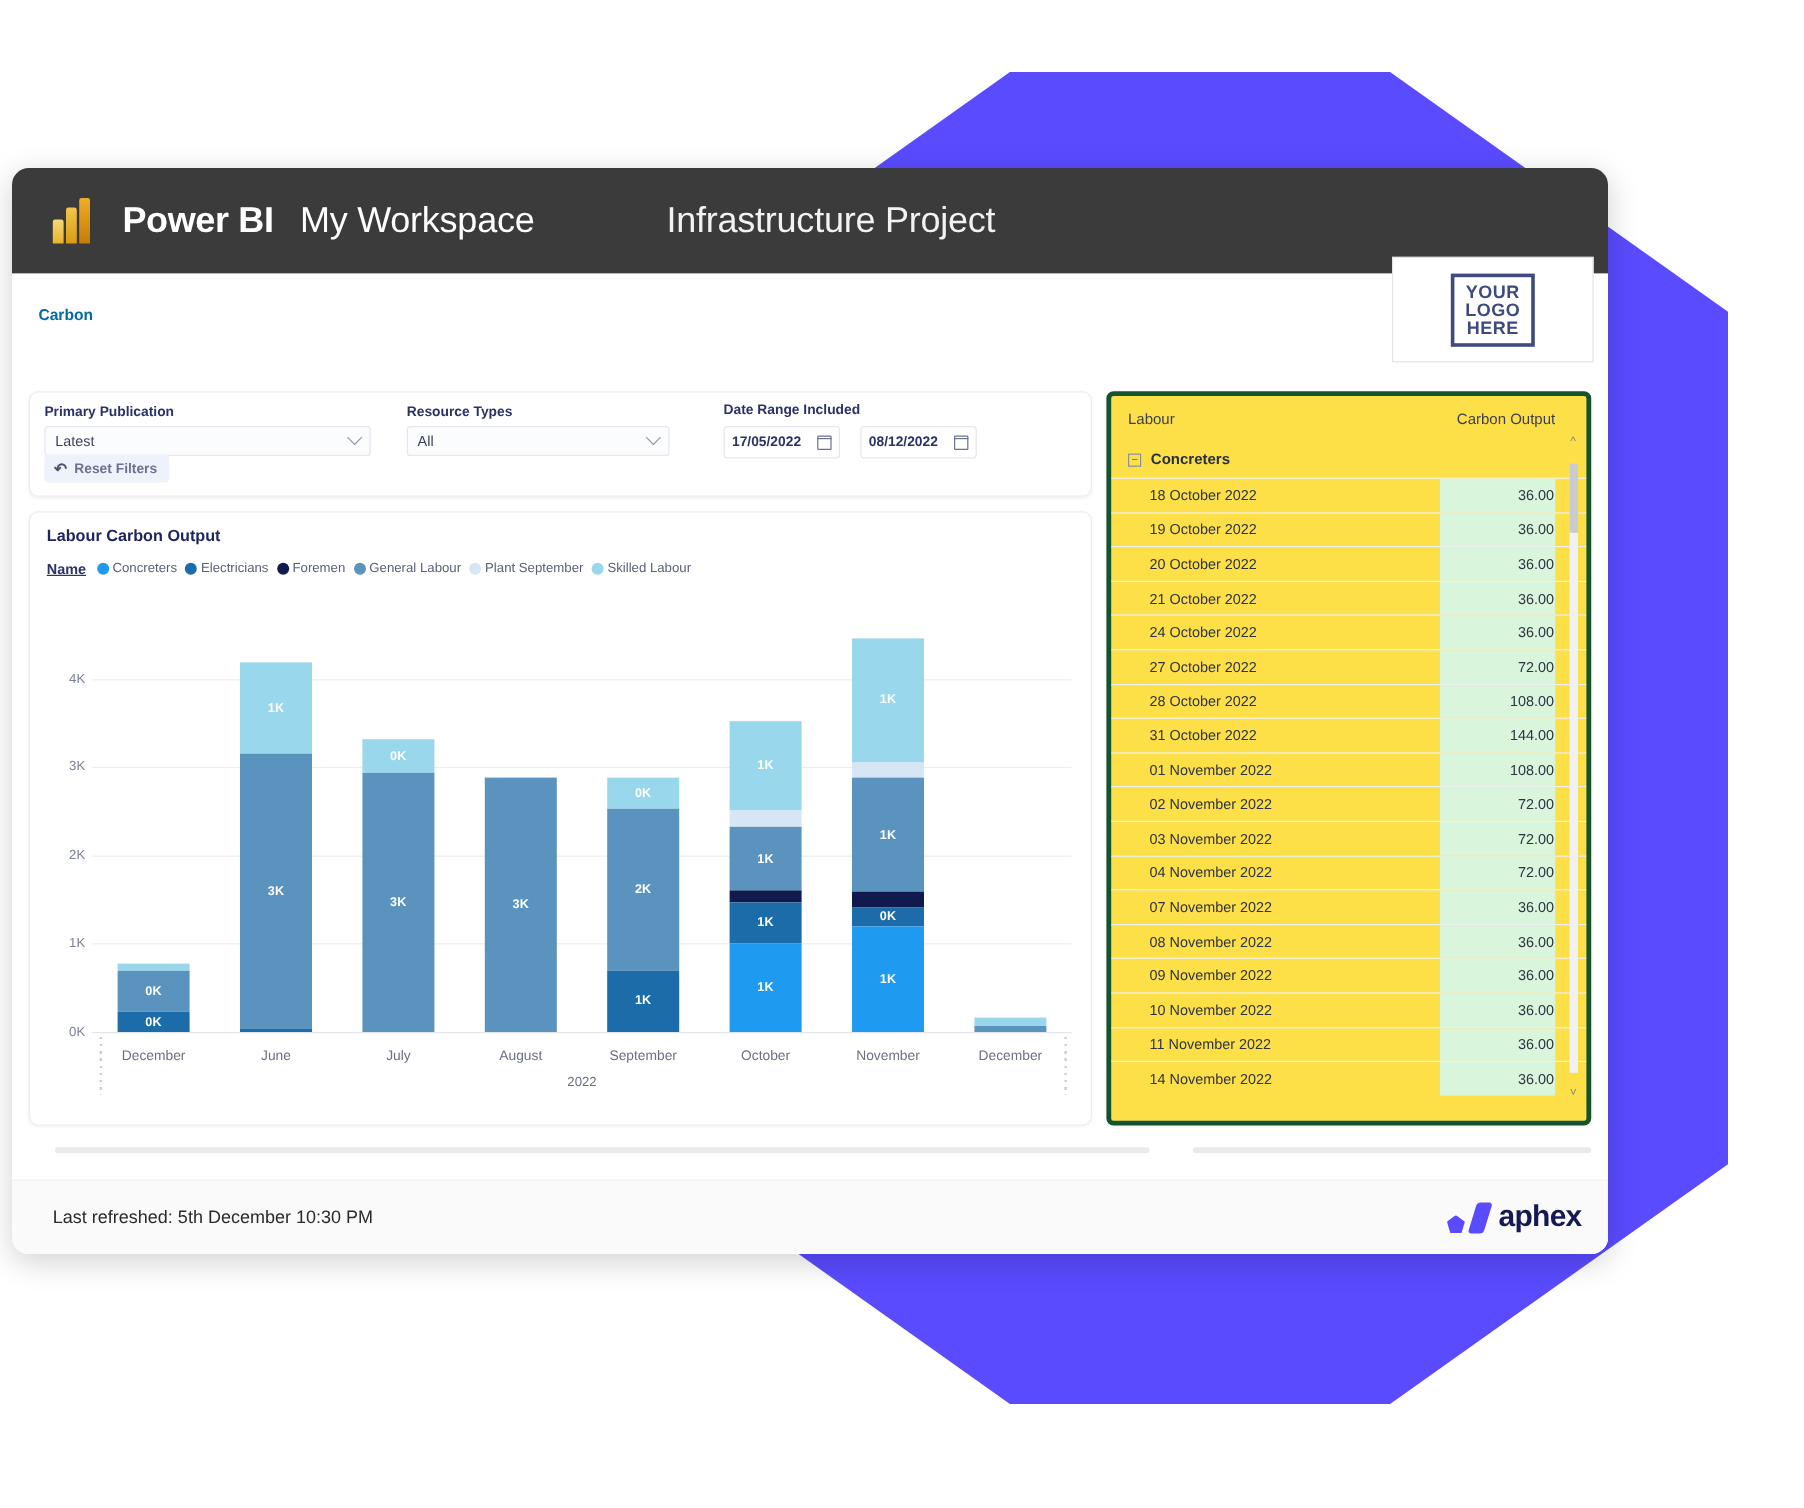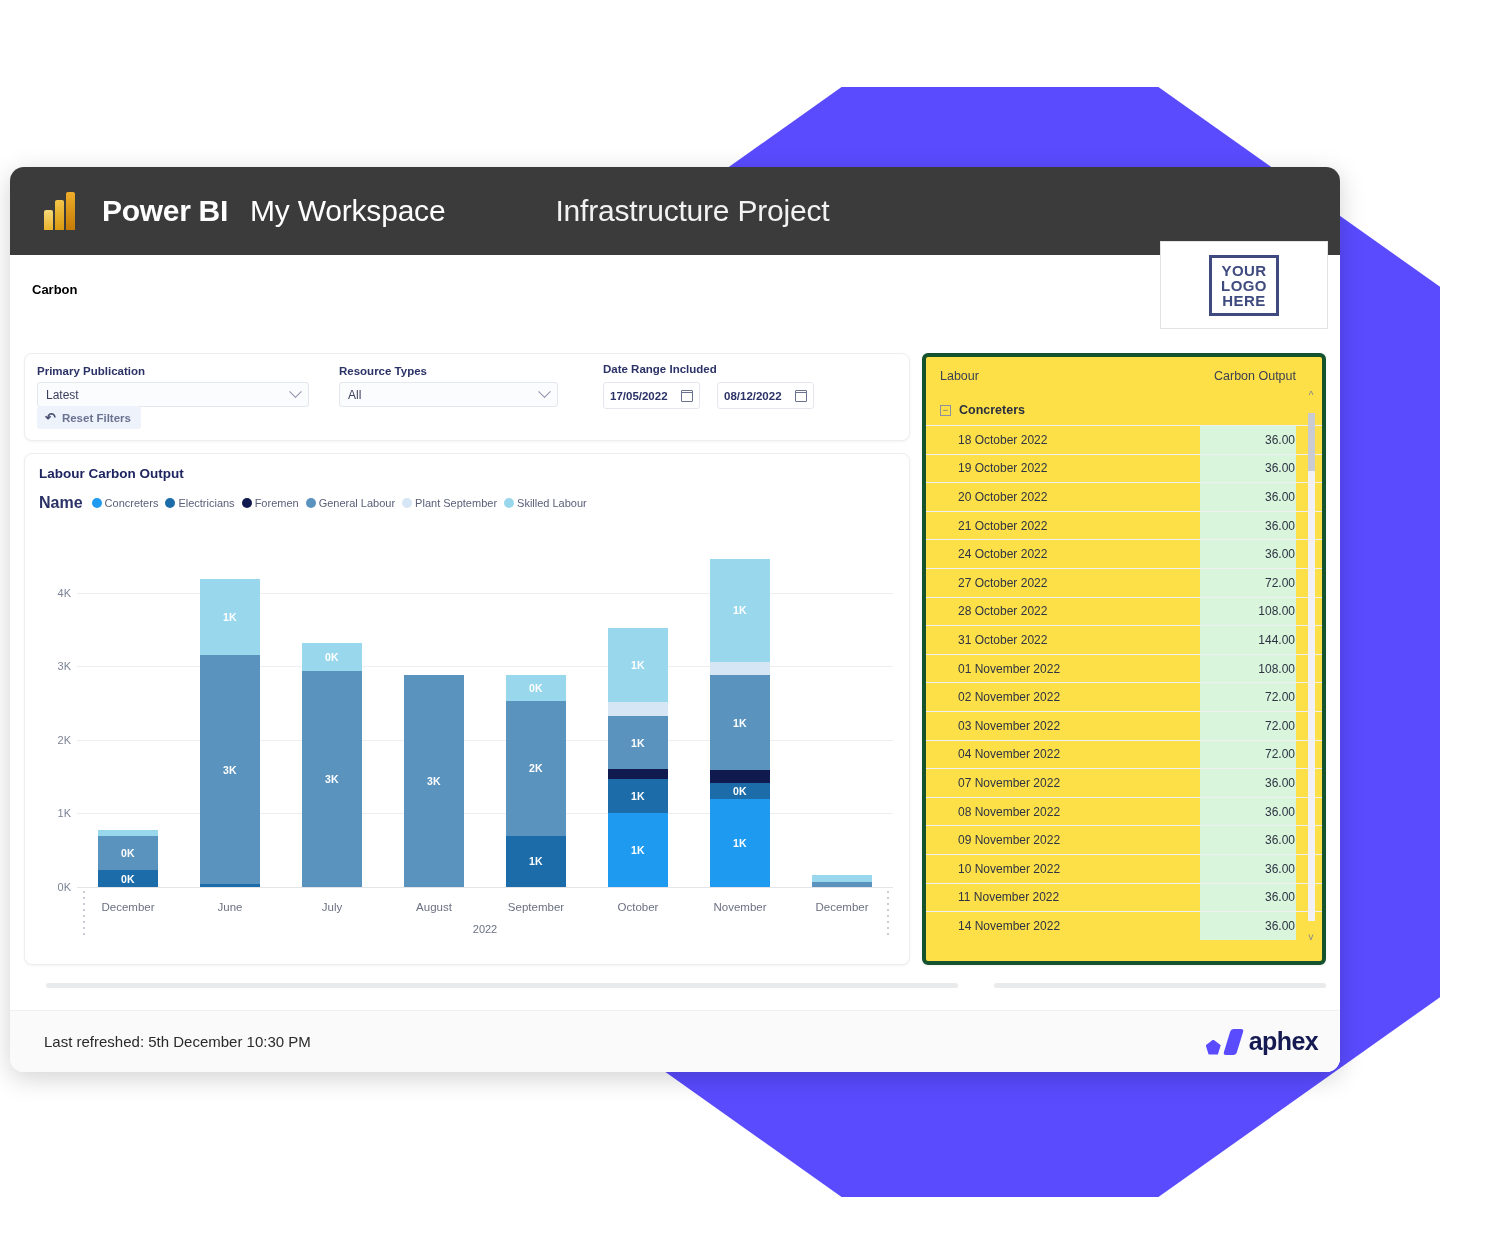--- a/index.html
+++ b/index.html
@@ -2,21 +2,21 @@
 <html><head>
 <meta charset="utf-8">
 <style>
   * { box-sizing: border-box; margin: 0; padding: 0; }
   html, body {
     width: 1503px; height: 1257px;
     background: #ffffff;
     font-family: "Liberation Sans", sans-serif;
     overflow: hidden;
   }
-  #stage { position: relative; width: 1503px; height: 1144px; background:#fff;margin-top:27px; }
+  #stage { position: relative; width: 1503px; height: 1144px; background:#fff; }
 
   
   .purple-shape {
     position: absolute;
     background: #5A4BFF;
     z-index: 0;
   }
   #purple-main {
     left: 560px; top: 60px;
     width: 880px; height: 1110px;
@@ -52,21 +52,21 @@
   .nav-project { color:#f2f2f2; font-size:30px; font-weight:400; margin-left:110px; letter-spacing:-0.2px; }
 
   
   #report-body { padding: 18px 0 0 0; background:#fff; height: 817px; position:relative; }
 
   #report-title {
     color:#1F2560; font-size:22px; font-weight:bold;
     margin: 6px 0 0 22px; letter-spacing:-0.2px;
   }
   #report-sub {
-    color:#000000; font-size:13px; font-weight:bold;
+    color:#0369a1; font-size:13px; font-weight:bold;
     margin: 9px 0 0 22px;
   }
 
   #logo-box {
     position:absolute; right:12px; top:-14px;
     width:168px; height:88px;
     border:1px solid #e3e3e3; background:#fff;
     display:flex; align-items:center; justify-content:center;
   }
   #logo-inner {
@@ -133,21 +133,21 @@
   }
   #chart-title {
     color:#1F2560; font-size:13.5px; font-weight:bold;
     margin:12px 0 0 14px;
   }
   #legend {
     display:flex; align-items:center; gap:0;
     margin:13px 0 0 14px; font-size:11px; color:#595f78;
     flex-wrap:nowrap;
   }
-  #legend .lg-name { font-weight:bold; color:#2B3266; margin-right:9px; font-size:16px; }
+  #legend .lg-name { font-weight:bold; color:#2B3266; margin-right:9px; font-size:12px;text-decoration:underline; }
   .lg-item { display:flex; align-items:center; gap:3px; margin-right:7px; white-space:nowrap; }
   .lg-dot { width:10px; height:10px; border-radius:50%; display:block; flex:none; }
 
   
   #plot { position:absolute; left:0; top:78px; width:886px; height:420px; }
   .ytick {
     position:absolute; left:16px; width:30px; text-align:right;
     font-size:11px; color:#7d8396; transform:translateY(-50%);
   }
   .gridline { position:absolute; left:52px; right:18px; height:1px; background:#eceef0; }

